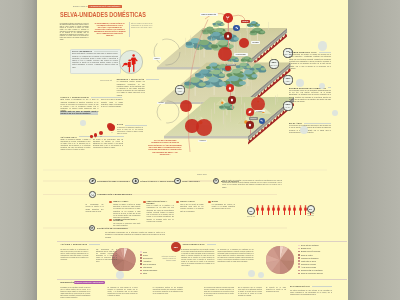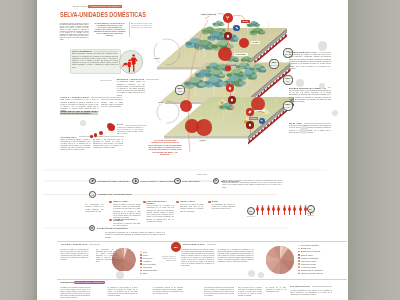--- a/index.html
+++ b/index.html
@@ -1,20 +1,20 @@
 <!DOCTYPE html>
 <html><head>
 <meta charset="utf-8">
 <style>
 
 *{box-sizing:border-box;}
 html,body{margin:0;padding:0;}
 body{width:400px;height:300px;overflow:hidden;background:#b4b4aa;
      font-family:"Liberation Sans",sans-serif;color:#4a4a46;}
-#poster{position:absolute;left:37px;top:0;width:311px;height:300px;background:#ffffff;overflow:hidden;}
+#poster{position:absolute;left:37px;top:0;width:311px;height:300px;background:#fef9c3;overflow:hidden;}
 .lband{position:absolute;left:0;top:0;width:37px;height:300px;
   background:linear-gradient(90deg,#b8b8ae 0%,#b4b4aa 55%,#a8a89e 86%,#9a9a91 100%);}
 .rband{position:absolute;left:348px;top:0;width:52px;height:300px;
   background:linear-gradient(90deg,#9da095 0%,#aaaaa0 30%,#b6b6ac 100%);}
 .a{position:absolute;}
 .kick{font-size:3.2px;letter-spacing:.32px;font-weight:bold;color:#8e8e84;white-space:nowrap;}
 .chip{display:inline-block;background:#d9623c;color:#f7ede7;font-size:1.95px;
       letter-spacing:.12px;font-weight:bold;padding:.55px 1.6px;border-radius:.5px;white-space:nowrap;line-height:2.4px;}
 .title{font-size:7.4px;font-weight:bold;color:#d6603b;white-space:nowrap;
        transform:scaleX(.74);transform-origin:left top;line-height:1;}

